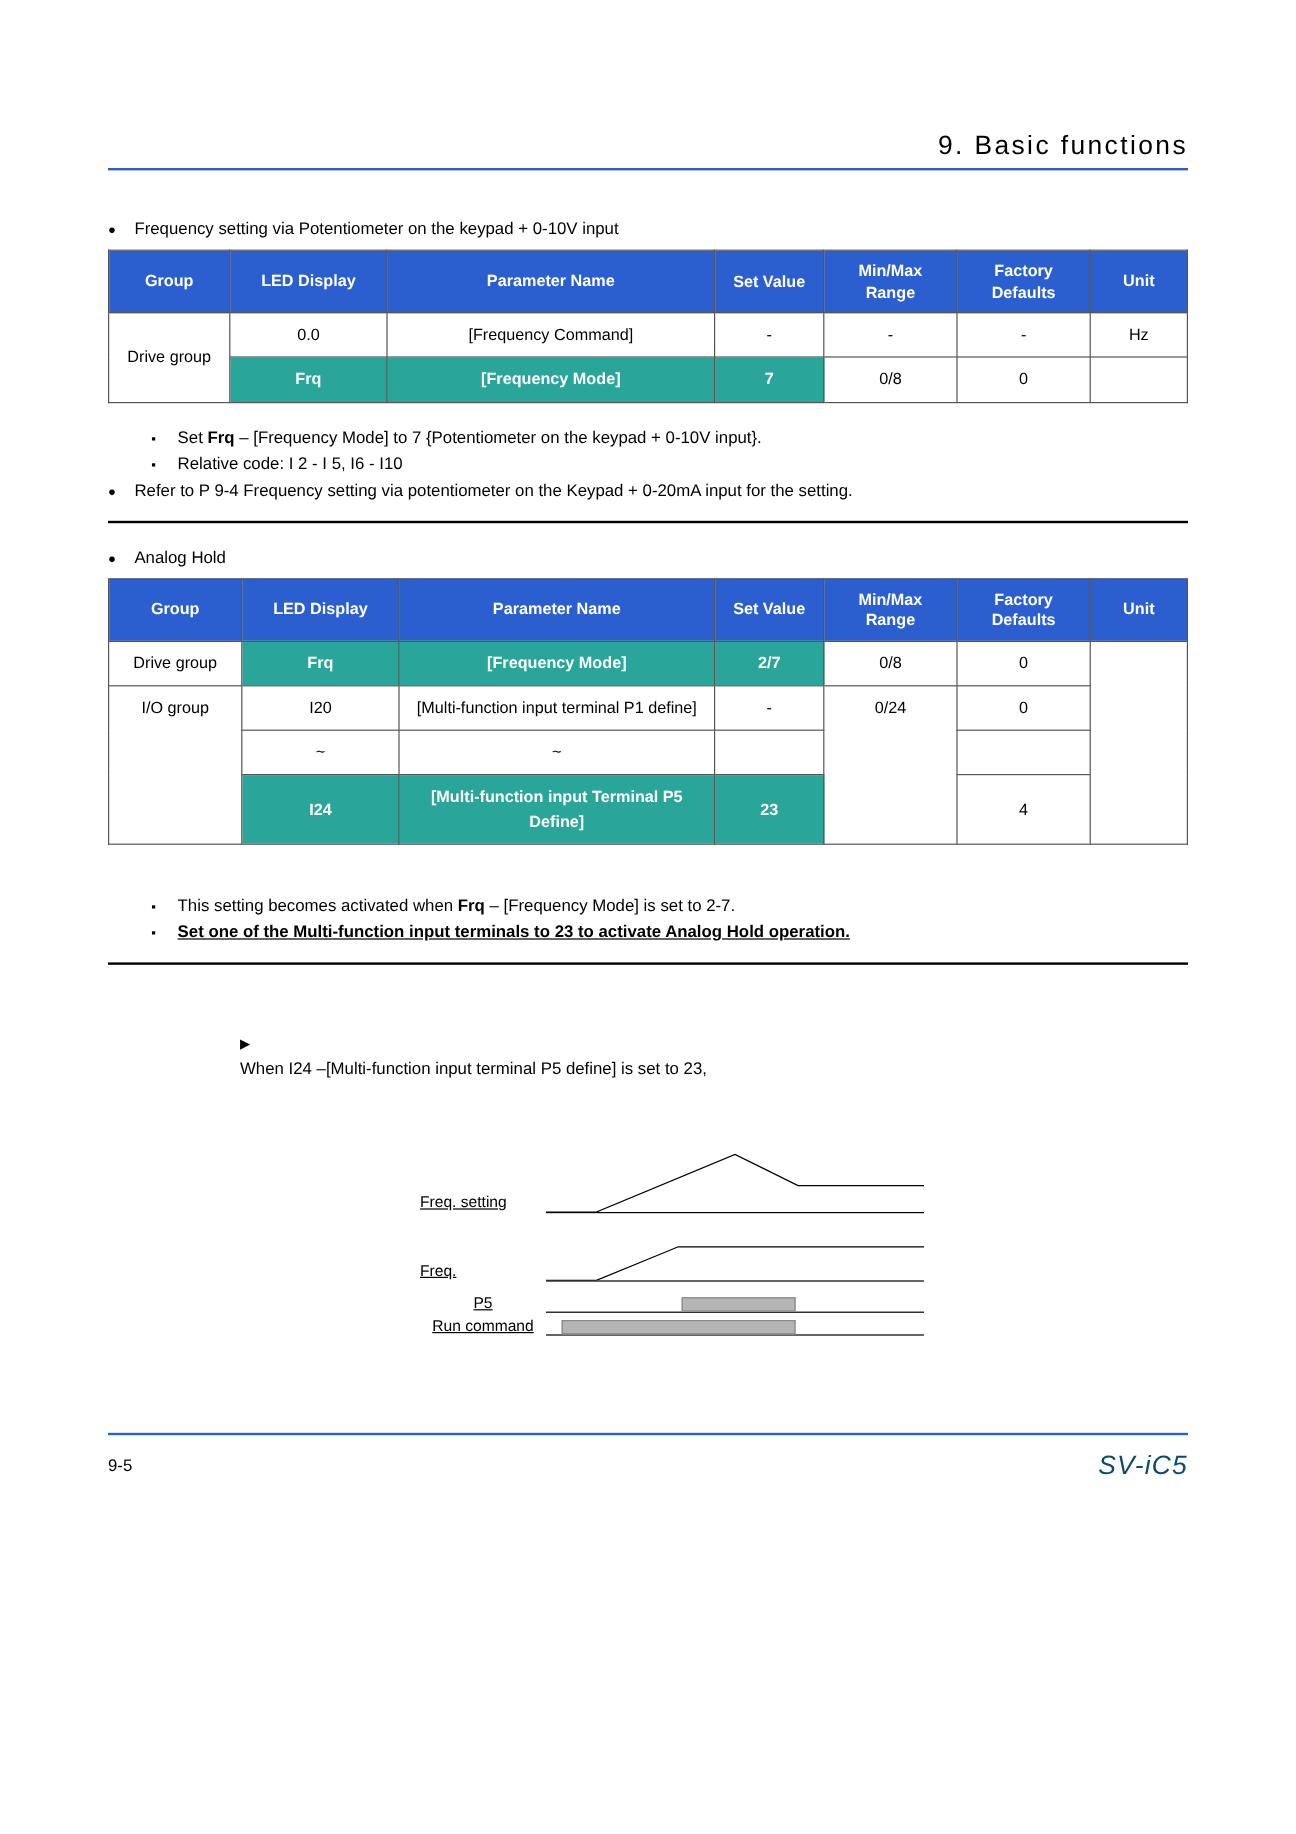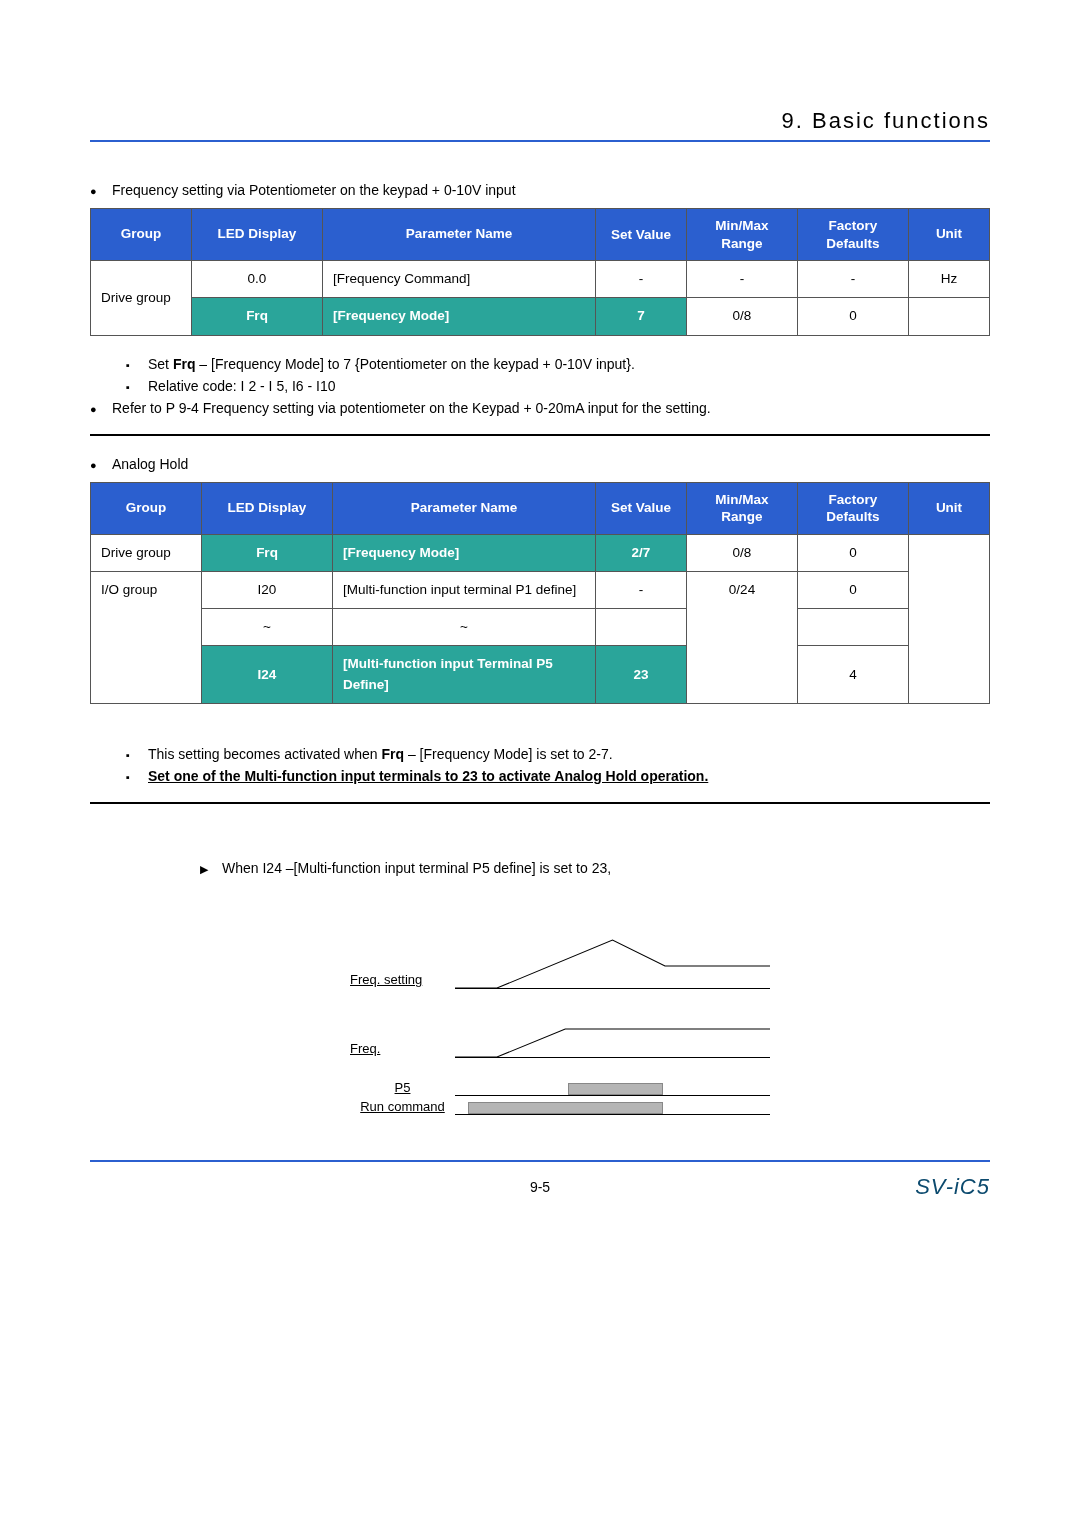--- a/index.html
+++ b/index.html
@@ -44,20 +44,21 @@
     width: 22px;
     flex: 0 0 22px;
   }
   .bullet-sub .sq::before {
     content: "▪";
     font-size: 11px;
   }
   .bullet-tri {
     display: flex;
     margin: 6px 0 6px 110px;
+    flex-direction: column;
   }
   .bullet-tri .tri {
     width: 22px;
     flex: 0 0 22px;
   }
   .bullet-tri .tri::before {
     content: "▶";
     font-size: 11px;
   }
 
@@ -72,21 +73,21 @@
     font-size: 13.5px;
     text-align: center;
     vertical-align: middle;
     line-height: 1.5;
   }
   table.param th {
     background: #2b5fcf;
     color: #fff;
     font-weight: bold;
   }
-  table.param td.left { text-align: left; }
+  table.param td.left { text-align: center; }
   td.teal {
     background: #2aa59a;
     color: #fff;
     font-weight: bold;
   }
   .section-divider {
     border: none;
     border-top: 2px solid #000;
     margin: 18px 0 20px 0;
   }
@@ -95,21 +96,21 @@
   .bold { font-weight: bold; }
 
   
   .diag-wrap {
     margin: 60px 0 0 260px;
     width: 420px;
   }
   .diag-row {
     display: flex;
     align-items: flex-end;
-    margin-bottom: 16px;
+    margin-bottom: 4px;
   }
   .diag-label {
     width: 105px;
     font-size: 13px;
     text-decoration: underline;
     padding-bottom: 2px;
   }
   .diag-plot {
     position: relative;
     flex: 1;
@@ -137,24 +138,23 @@
     position: absolute;
     background: #b5b5b5;
     border: 1px solid #888;
     box-sizing: border-box;
     height: 12px;
     bottom: 0;
   }
 
   .footer {
     border-top: 2px solid #2b5fcf;
-    margin-top: 44px;
+    margin-top: 80px;
     padding-top: 10px;
     display: flex;
-    justify-content: center;
     align-items: center;
     position: relative;
     height: 30px;
   }
   .footer .pageno {
     font-size: 14px;
   }
   .footer .product {
     position: absolute;
     right: 0;

